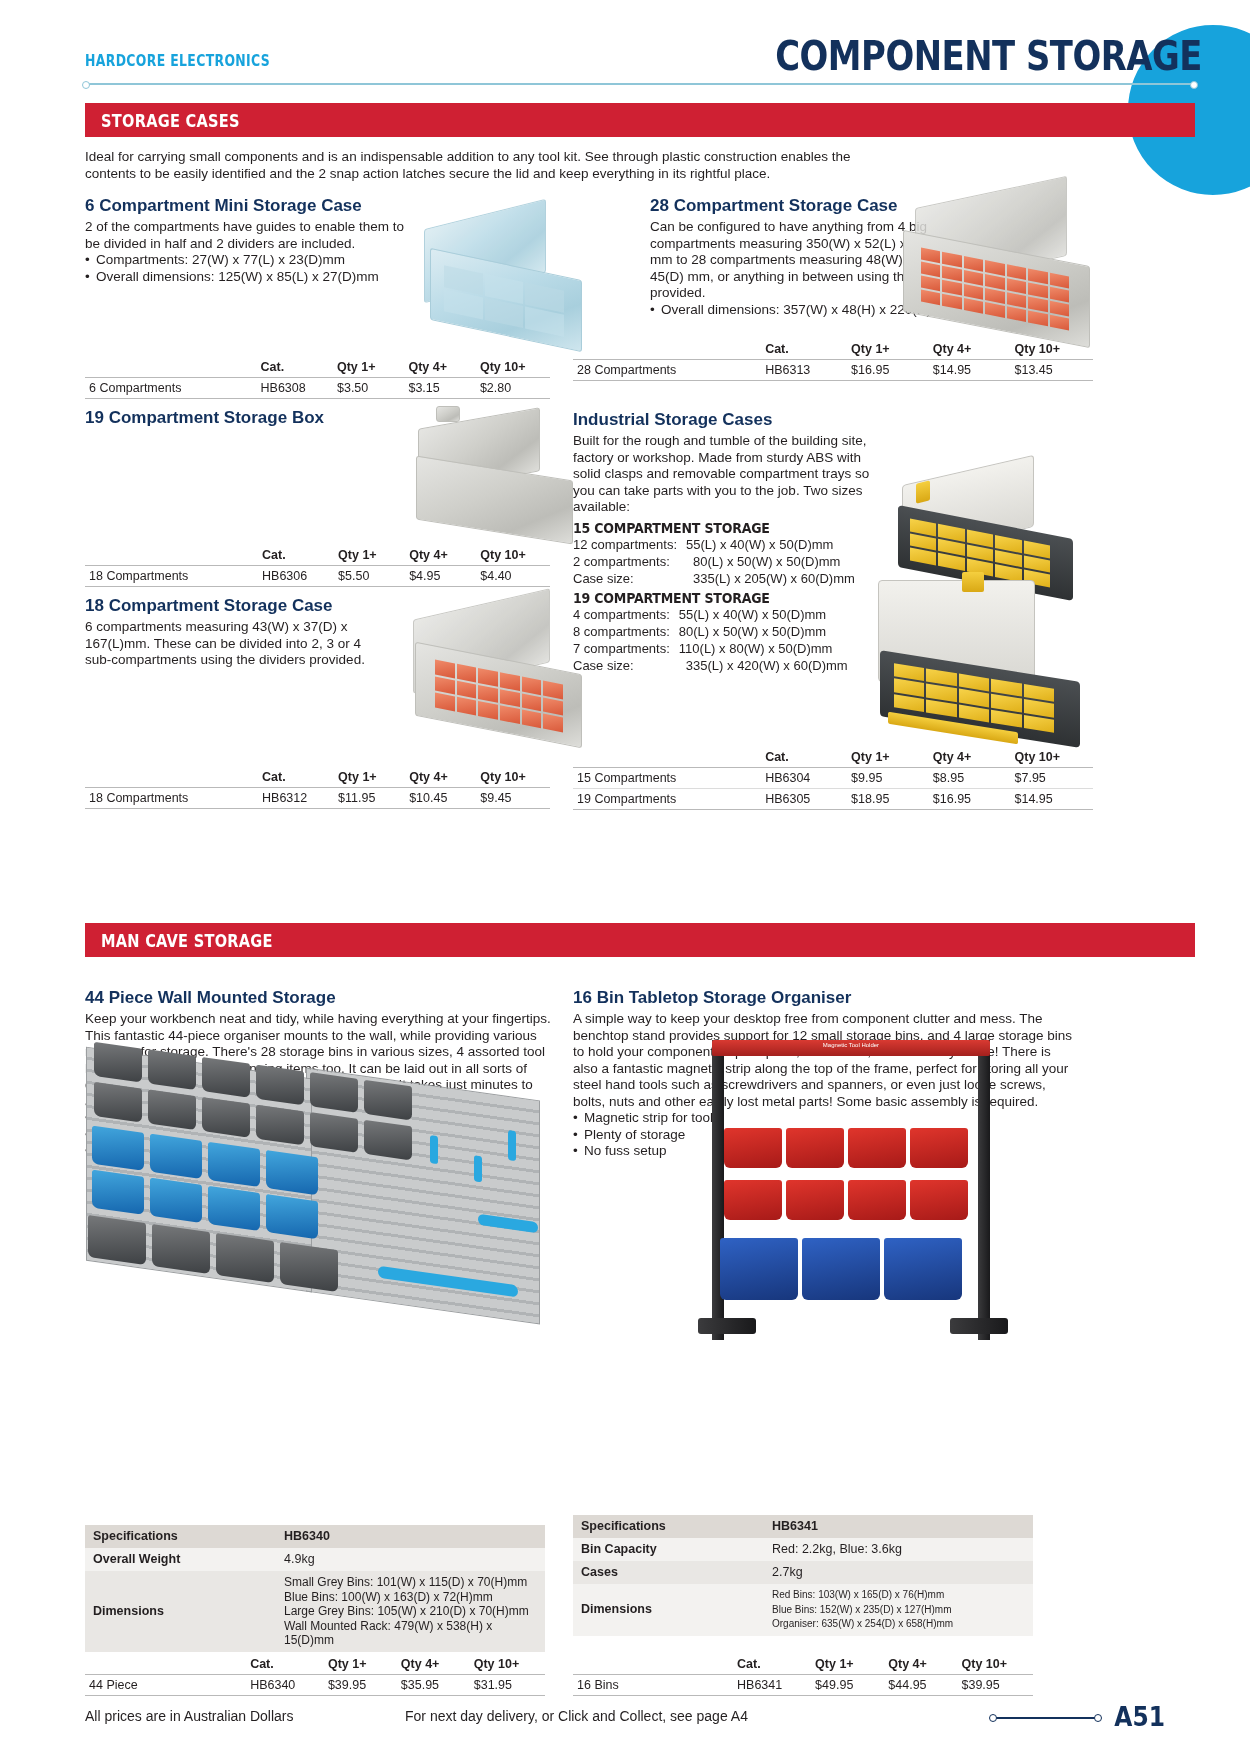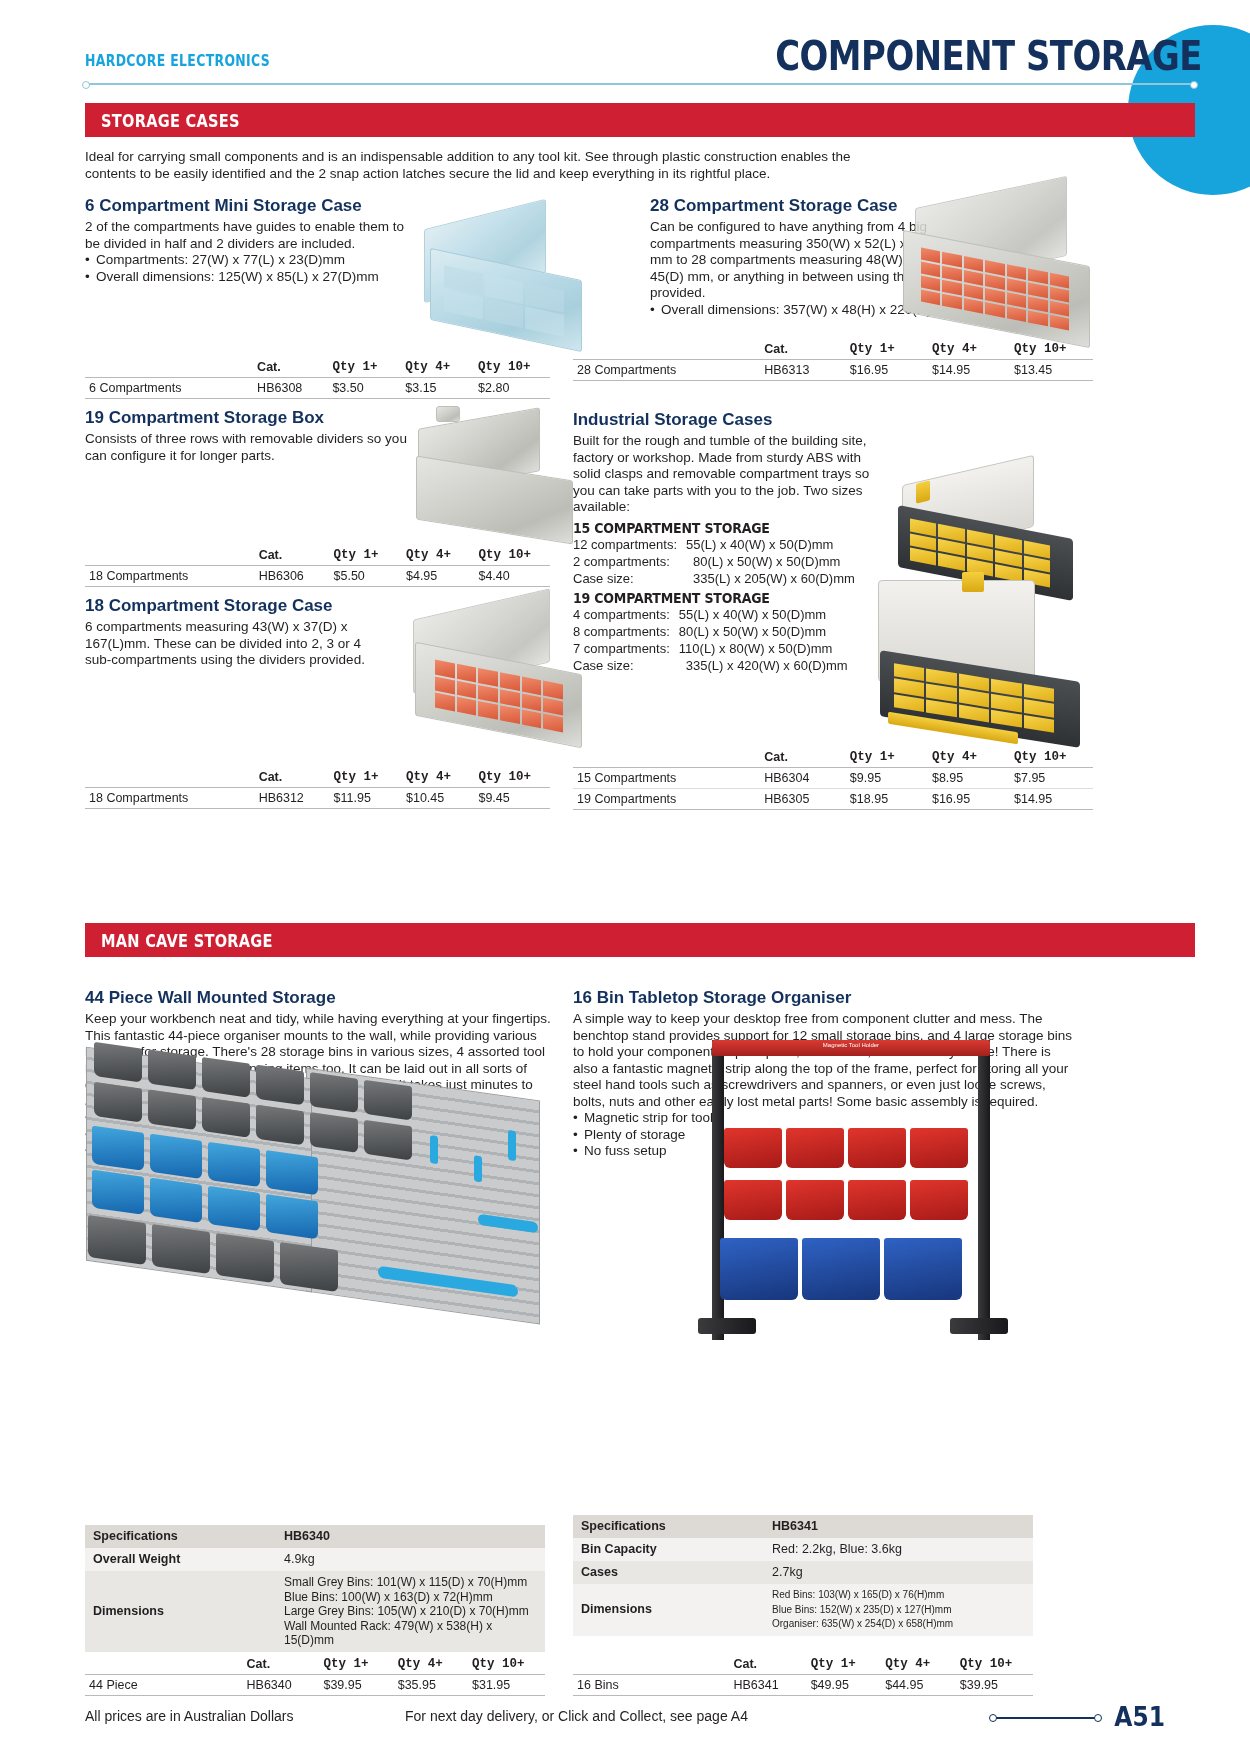--- a/index.html
+++ b/index.html
@@ -40,21 +40,21 @@
   .col{position:absolute;}
 
   
   table.price{border-collapse:collapse;font-size:12.5px;position:absolute;}
   table.price th{font-weight:bold;text-align:left;padding:2px 4px 3px 4px;font-size:12.5px;
      border-bottom:1px solid #b9b9b9;white-space:nowrap;}
   table.price td{padding:3px 4px;border-bottom:1px solid #dcdcdc;white-space:nowrap;}
   table.price tr:last-child td{border-bottom:1px solid #b9b9b9;}
   .lbl{width:205px;}
   .ccat{width:82px;}
-  .cq{width:78px;font-family:Liberation Mono, monospace;}
+  .cq{width:78px;}
 
   
   table.spec{border-collapse:collapse;font-size:12.5px;position:absolute;width:460px;}
   table.spec td{padding:4px 8px;vertical-align:middle;line-height:15px;}
   table.spec tr:nth-child(odd){background:#e9e7e4;}
   table.spec tr:nth-child(even){background:#f3f2f0;}
   table.spec td.k{font-weight:bold;width:175px;}
   table.spec tr.hdr td{font-weight:bold;background:#ddd9d4;}
 
   
@@ -149,21 +149,20 @@
       <td>$3.50</td>
       <td>$3.15</td>
       <td>$2.80</td>
     </tr>
       </tbody>
   </table>
 
   <div class="col" style="left:85px;top:408px;width:325px">
     <h3 class="prod">19 Compartment Storage Box</h3>
     <div class="ptext">
-      <div>Consists of three rows with removable dividers so you can configure it for longer parts.</div>
     </div>
   </div>
 
   <div class="img" style="left:410px;top:404px;width:200px;height:135px">
     <div class="clear" style="position:absolute;left:26px;top:2px;width:22px;height:14px;"></div>
     <div class="clear" style="position:absolute;left:8px;top:14px;width:120px;height:62px;transform:skewY(-10deg);"></div>
     <div class="clear" style="position:absolute;left:6px;top:64px;width:155px;height:62px;transform:skewY(9deg);"></div>
   </div>
 
   <table class="price" style="left:85px;top:546px;width:465px">

